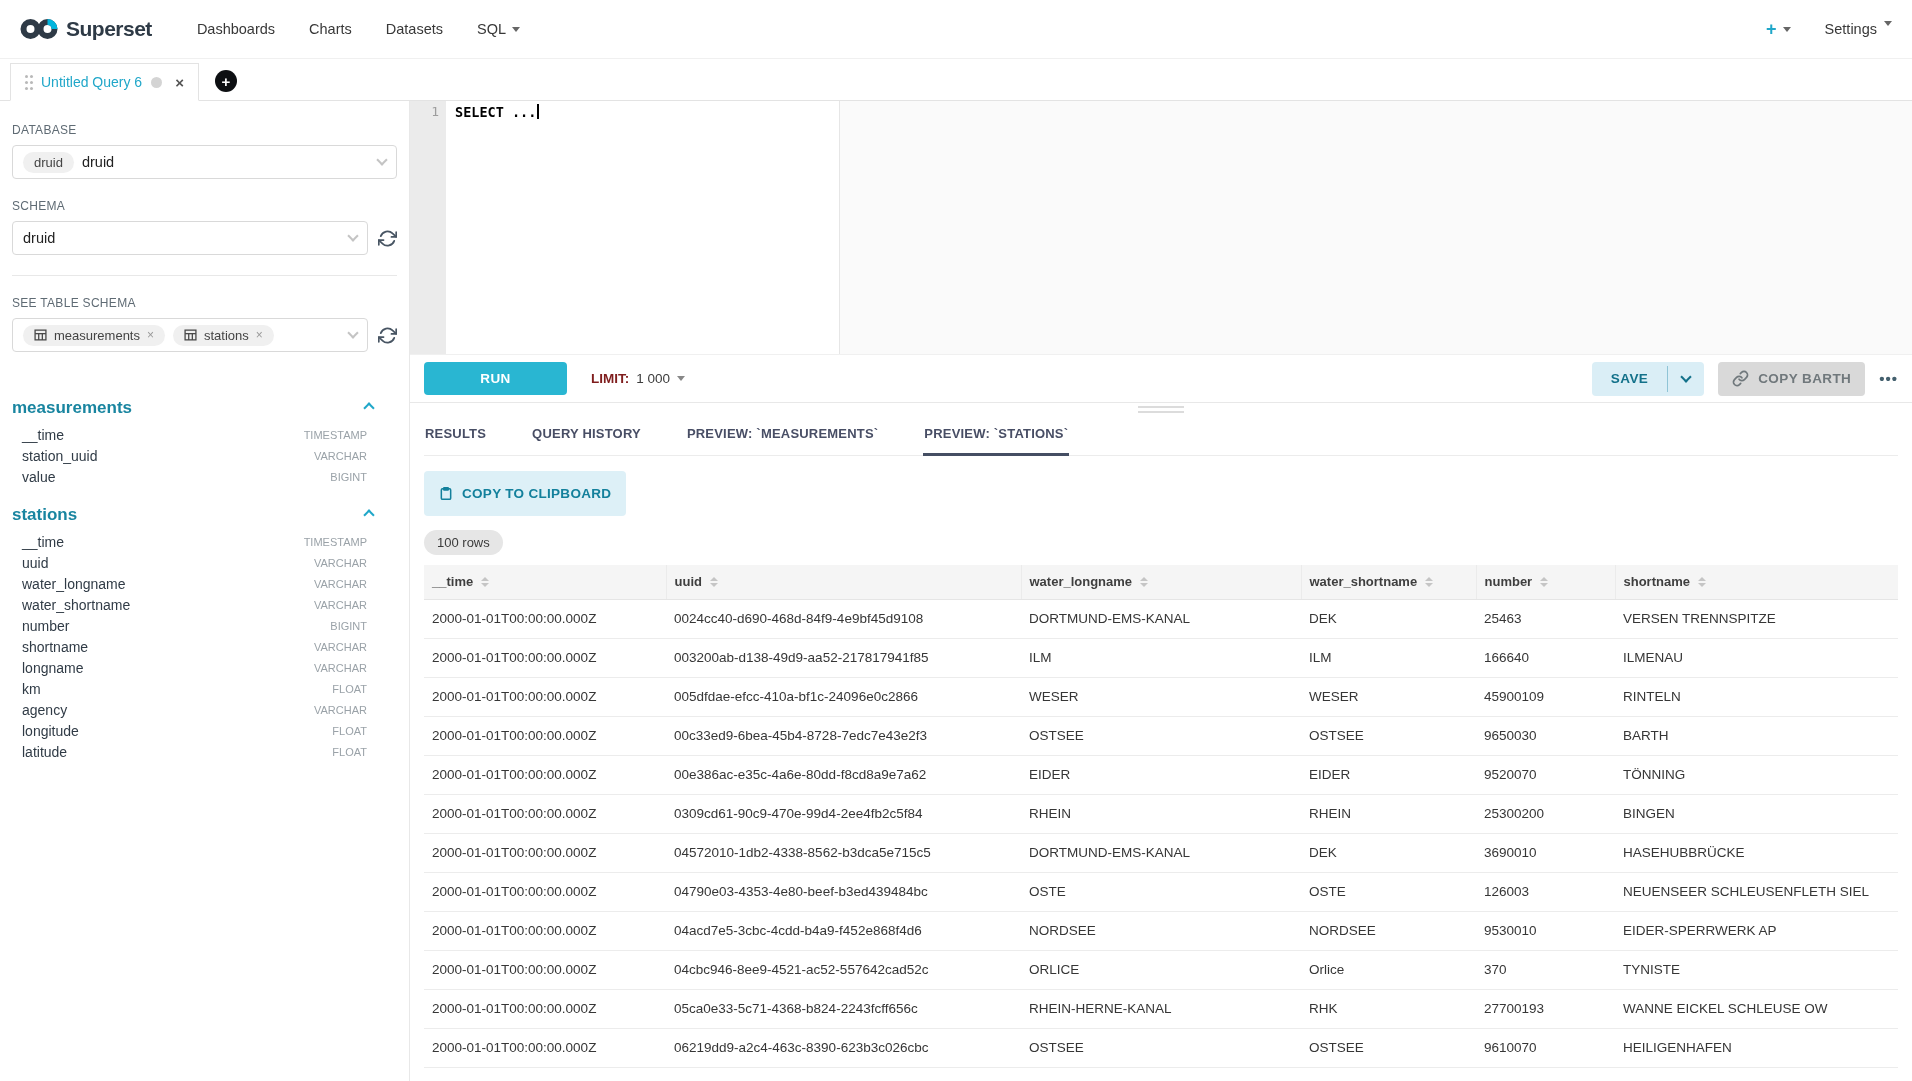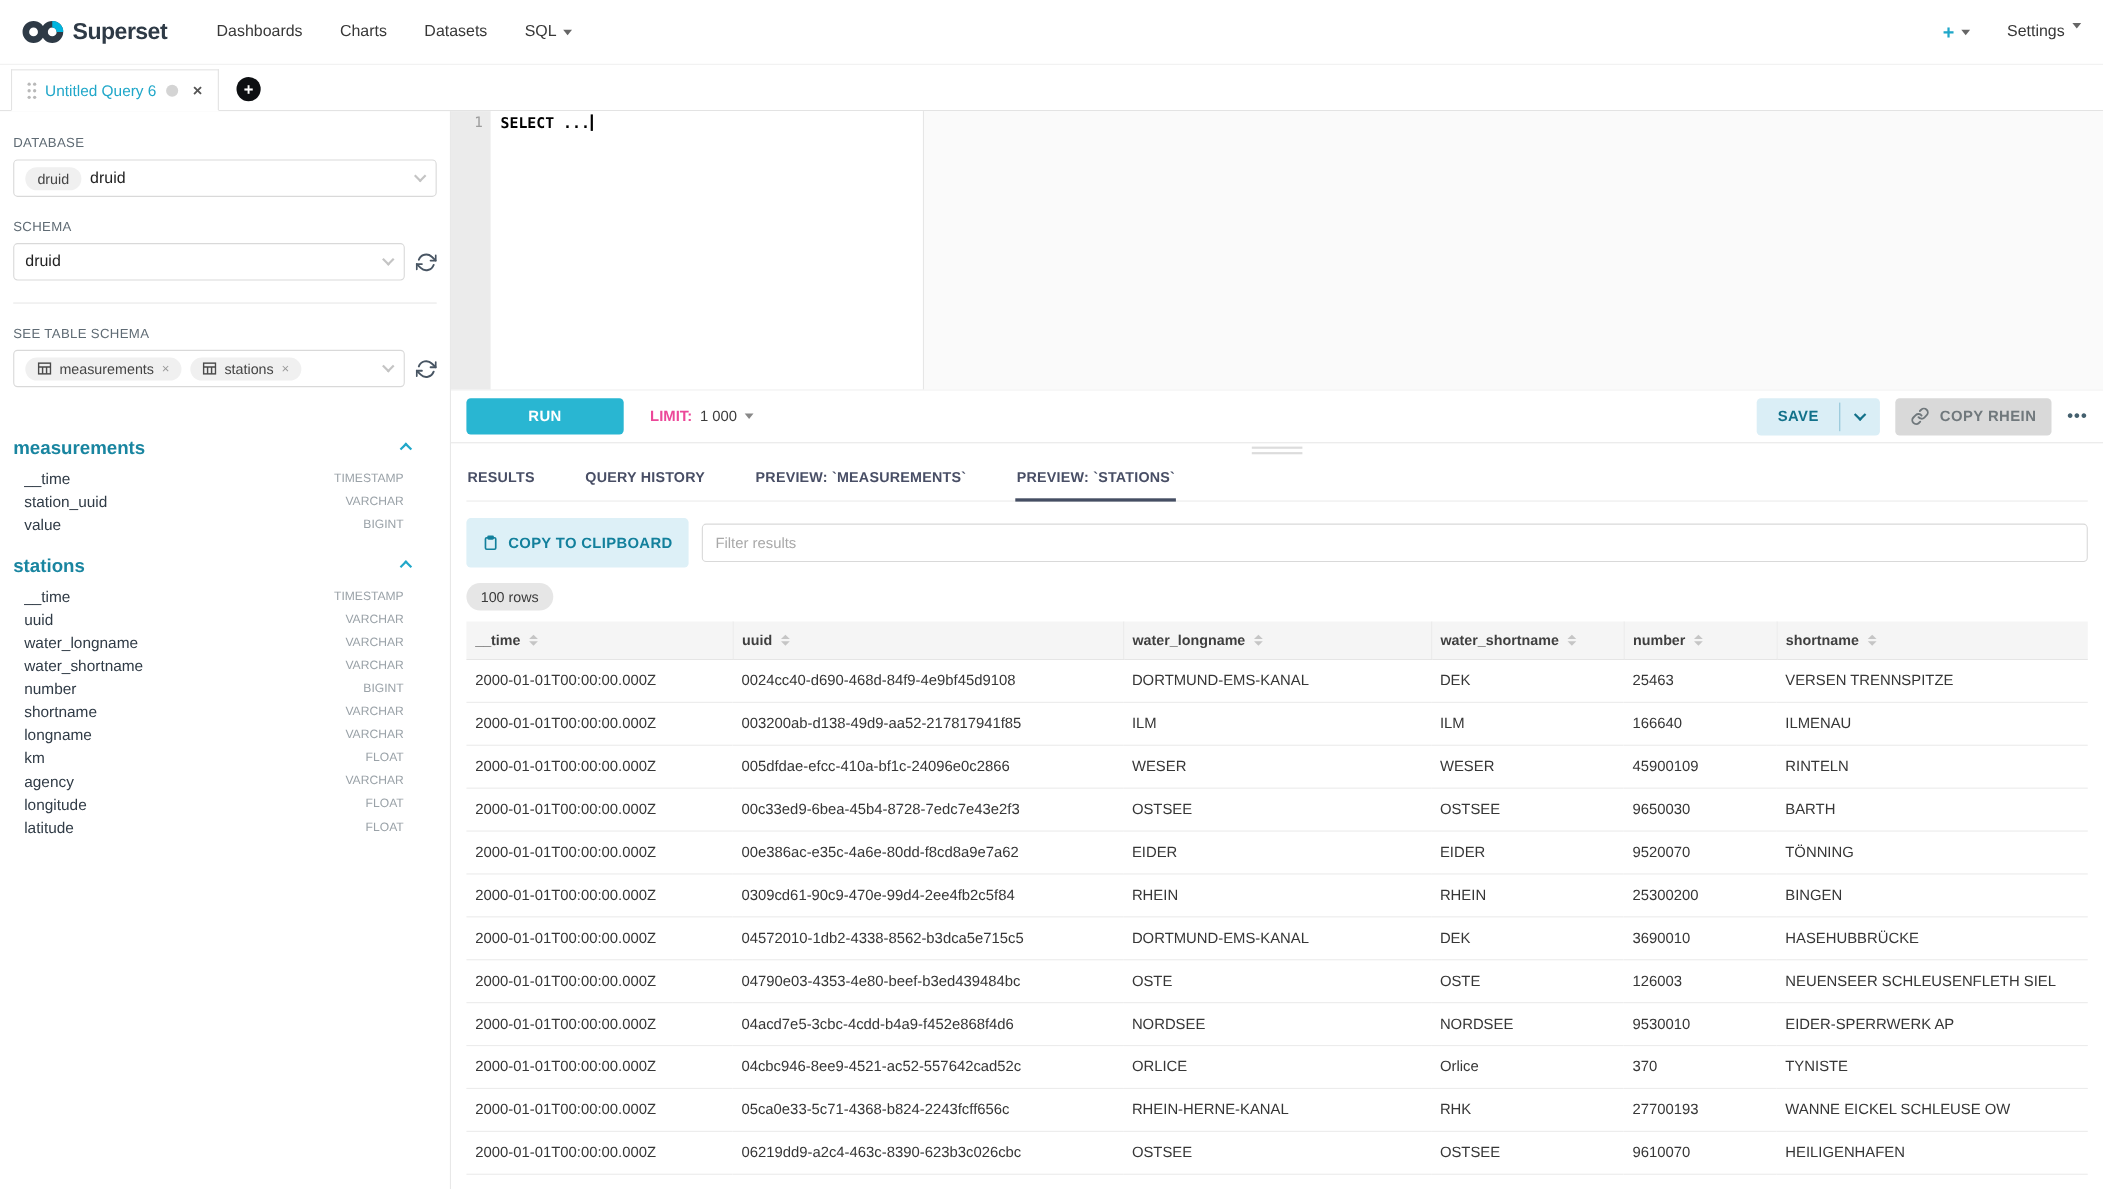--- a/index.html
+++ b/index.html
@@ -56,21 +56,21 @@
   .code-area { position:absolute; left:36px; right:0; top:0; bottom:0; }
   .print-margin { position:absolute; left:393px; top:0; bottom:0; width:1px; background:#e6e6e6; }
   .margin-shade { position:absolute; left:394px; right:0; top:0; bottom:0; background:#fafafa; }
   .code-line { position:relative; height:21px; display:flex; align-items:center; padding-left:9px; font-family:"DejaVu Sans Mono", monospace; font-size:13.5px; font-weight:bold; color:#000; z-index:2; }
   .cursor { display:inline-block; width:2px; height:15px; background:#000; margin-left:1px; }
 
   
   .toolbar { height:48px; flex:0 0 auto; display:flex; align-items:center; padding:0 14px; border-bottom:1px solid #e8e8e8; }
   .run-btn { width:143px; height:33px; background:#29b6d2; color:#fff; font-weight:bold; font-size:13.5px; letter-spacing:0.4px; border:none; border-radius:4px; cursor:pointer; }
   .limit-wrap { display:flex; align-items:center; gap:7px; margin-left:24px; cursor:pointer; }
-  .limit-label { font-size:13.5px; font-weight:bold; color:#ec4899; }
+  .limit-label { font-size:13.5px; font-weight:bold; color:#7f1d1d; }
   .limit-value { font-size:13.5px; color:#3c3c3c; }
   .toolbar-fill { flex:1; }
   .save-btn { display:flex; align-items:stretch; height:34px; background:#daeef6; border-radius:4px; overflow:hidden; cursor:pointer; }
   .save-main { display:flex; align-items:center; padding:0 19px; color:#12718a; font-weight:bold; font-size:13.5px; letter-spacing:0.4px; }
   .save-sep { width:1px; background:#8fc4d6; margin:4px 0; }
   .save-caret { display:flex; align-items:center; justify-content:center; width:36px; }
   .save-caret .chev { border-color:#12718a; }
   .copylink-btn { display:flex; align-items:center; gap:9px; height:34px; background:#d9d9d9; border-radius:4px; padding:0 14px; margin-left:14px; color:#70787c; font-weight:bold; font-size:13.5px; letter-spacing:0.4px; cursor:pointer; }
   .more-dots { color:#44606e; font-size:15px; font-weight:bold; letter-spacing:1px; margin-left:14px; cursor:pointer; }
 
@@ -327,21 +327,21 @@
               <span class="chev"></span>
             </span>
         </div>
         <div class="copylink-btn">
           <span>
             <svg width="17" height="17" viewBox="0 0 24 24" fill="none" stroke="#70787c" stroke-width="2.4" stroke-linecap="round" stroke-linejoin="round">
               <path d="M10 13a5 5 0 0 0 7.54.54l3-3a5 5 0 0 0-7.07-7.07l-1.72 1.71"></path>
               <path d="M14 11a5 5 0 0 0-7.54-.54l-3 3a5 5 0 0 0 7.07 7.07l1.71-1.71"></path>
             </svg>
           </span>
-          <span>COPY RHEIN</span>
+          <span>COPY BARTH</span>
         </div>
         <span class="more-dots">•••</span>
       </div>
 
       <div class="drag-handle">
         <span class="drag-line"></span>
           <span class="drag-line"></span>
       </div>
 
       <div class="south">
@@ -355,21 +355,20 @@
         <div class="result-controls">
           <button class="copy-clip-btn">
             <span>
               <svg width="14" height="15" viewBox="0 0 24 24" fill="none" stroke="#13809c" stroke-width="2.6" stroke-linecap="round" stroke-linejoin="round">
                 <path d="M16 4h2a2 2 0 0 1 2 2v14a2 2 0 0 1-2 2H6a2 2 0 0 1-2-2V6a2 2 0 0 1 2-2h2"></path>
                 <rect x="8" y="2" width="8" height="4" rx="1" fill="#13809c"></rect>
               </svg>
             </span>
             <span>COPY TO CLIPBOARD</span>
           </button>
-          <input class="filter-input" type="text" placeholder="Filter results" style="">
         </div>
 
         <span class="rows-badge">100 rows</span>
 
         <table class="results">
           <colgroup>
             <col class="c-time">
               <col class="c-uuid">
               <col class="c-wlong">
             <col class="c-wshort">

